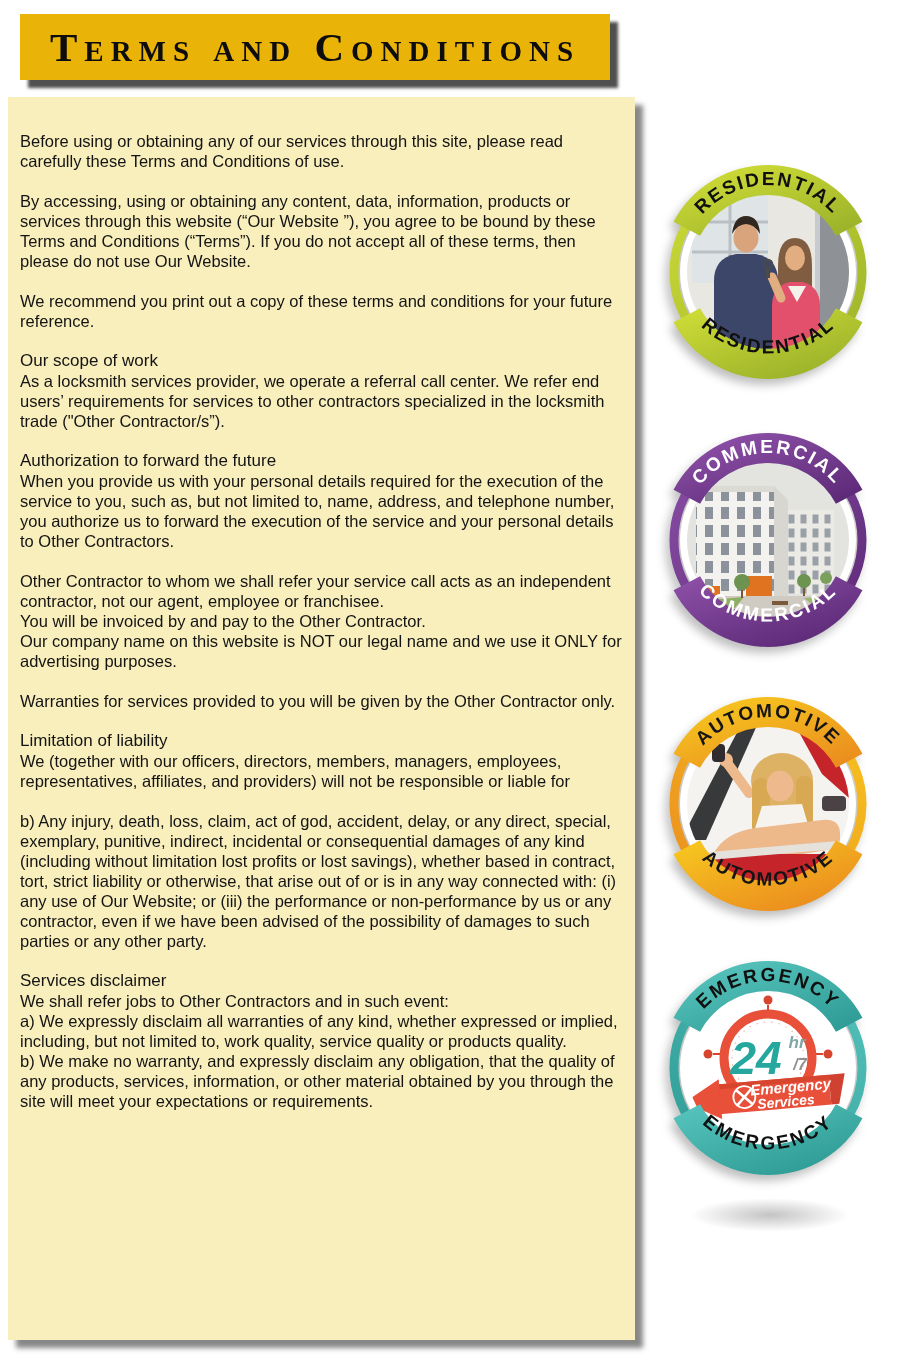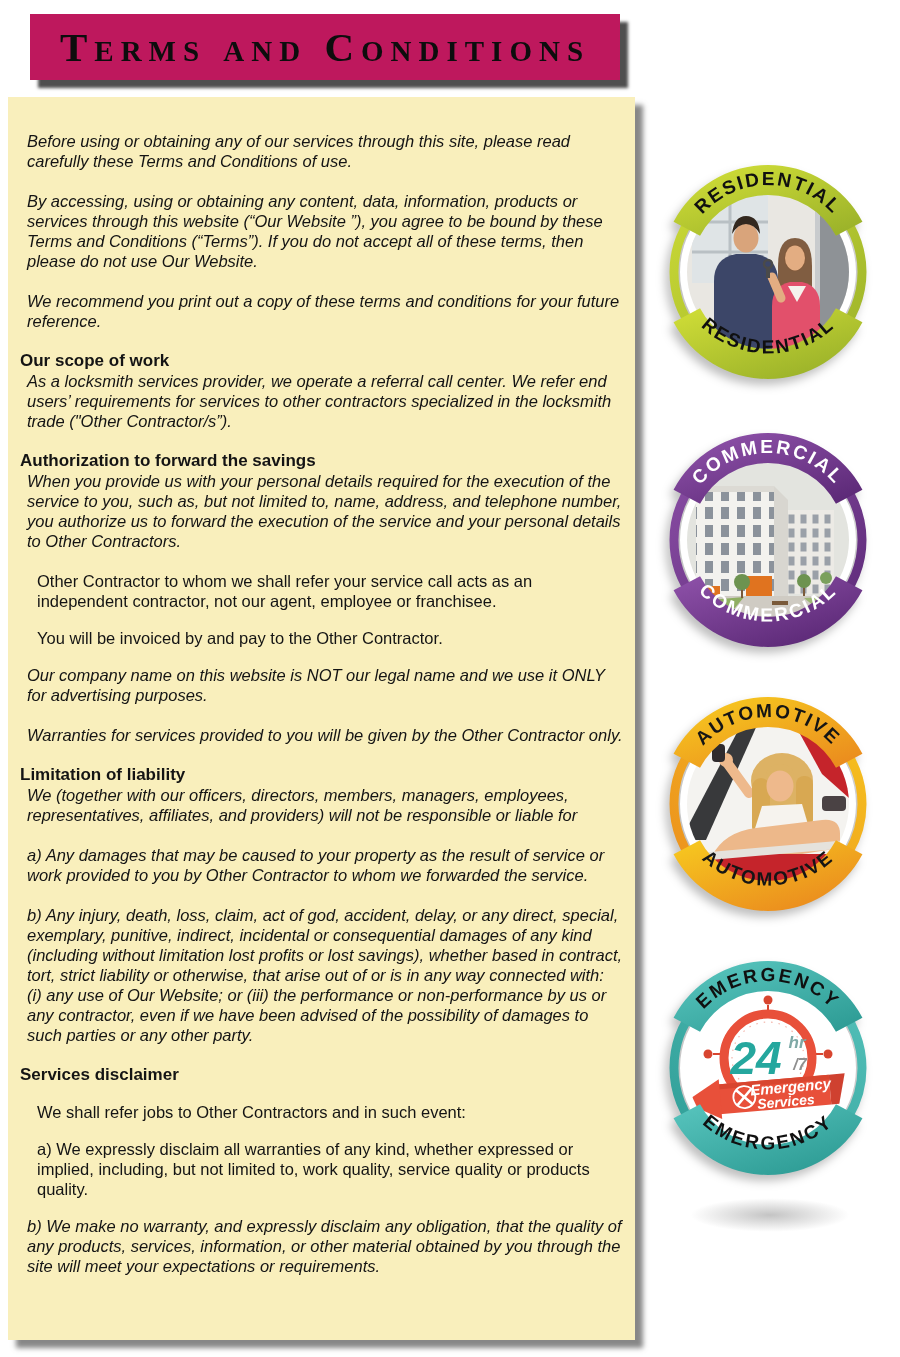--- a/index.html
+++ b/index.html
@@ -1,29 +1,29 @@
 <!DOCTYPE html>
 <html><head>
 <meta charset="utf-8">
 <style>
   html,body{margin:0;padding:0;}
   body{width:900px;height:1357px;background:#ffffff;font-family:"Liberation Sans",sans-serif;}
   .page{position:relative;width:900px;height:1357px;background:#ffffff;overflow:hidden;}
 
-  .banner{position:absolute;left:30px;top:14px;width:590px;height:66px;background:#be185d;
+  .banner{position:absolute;left:20px;top:14px;width:590px;height:66px;background:#eab308;
           box-shadow:8px 8px 3px #4f4f4f;display:flex;align-items:center;justify-content:center;}
   .banner h1{margin:0;font-family:"Liberation Serif",serif;font-variant:small-caps;font-weight:700;
              font-size:41px;letter-spacing:7px;color:#0d0d0d;white-space:nowrap;}
 
   .panel{position:absolute;left:8px;top:97px;width:627px;height:1243px;background:#f9efbc;
          box-shadow:8px 8px 5px rgba(105,105,105,.8);box-sizing:border-box;
          padding:34px 12px 12px 12px;color:#141414;font-size:16.5px;line-height:20px;}
-  .p{margin:0 0 20px 7px;font-style:italic;}
-  .ln{margin:17px;}
-  .h{margin:0;font-weight:700;font-size:17px;}
+  .p{margin:0 0 20px 0;}
+  .ln{margin:0;}
+  .h{margin:0;font-weight:400;font-size:17px;}
 
   .badge{position:absolute;margin:0;width:228px;height:252px;
          filter:drop-shadow(-4px 6px 5px rgba(0,0,0,.25));}
   #b-res{left:654px;top:146px;}
   #b-com{left:654px;top:414px;}
   #b-aut{left:654px;top:678px;}
   #b-eme{left:654px;top:942px;}
   .reflection{position:absolute;left:690px;top:1198px;width:160px;height:34px;
      background:radial-gradient(ellipse at center,rgba(70,70,70,.32),rgba(70,70,70,0) 70%);}
 
@@ -37,29 +37,28 @@
   <header class="banner">
     <h1>Terms and Conditions</h1>
   </header>
 
   <section class="panel">
     <p class="p">Before using or obtaining any of our services through this site, please read carefully these Terms and Conditions of use.</p>
     <p class="p">By accessing, using or obtaining any content, data, information, products or services through this website (“Our Website ”), you agree to be bound by these Terms and Conditions (“Terms”). If you do not accept all of these terms, then please do not use Our Website.</p>
     <p class="p">We recommend you print out a copy of these terms and conditions for your future reference.</p>
     <p class="h">Our scope of work</p>
     <p class="p">As a locksmith services provider, we operate a referral call center. We refer end users’ requirements for services to other contractors specialized in the locksmith trade ("Other Contractor/s”).</p>
-    <p class="h">Authorization to forward the savings</p>
+    <p class="h">Authorization to forward the future</p>
     <p class="p">When you provide us with your personal details required for the execution of the service to you, such as, but not limited to, name, address, and telephone number, you authorize us to forward the execution of the service and your personal details to Other Contractors.</p>
     <p class="ln">Other Contractor to whom we shall refer your service call acts as an independent contractor, not our agent, employee or franchisee.</p>
     <p class="ln">You will be invoiced by and pay to the Other Contractor.</p>
     <p class="p">Our company name on this website is NOT our legal name and we use it ONLY for advertising purposes.</p>
     <p class="p">Warranties for services provided to you will be given by the Other Contractor only.</p>
     <p class="h">Limitation of liability</p>
     <p class="p">We (together with our officers, directors, members, managers, employees, representatives, affiliates, and providers) will not be responsible or liable for</p>
-    <p class="p">a) Any damages that may be caused to your property as the result of service or work provided to you by Other Contractor to whom we forwarded the service.</p>
     <p class="p">b) Any injury, death, loss, claim, act of god, accident, delay, or any direct, special, exemplary, punitive, indirect, incidental or consequential damages of any kind (including without limitation lost profits or lost savings), whether based in contract, tort, strict liability or otherwise, that arise out of or is in any way connected with: (i) any use of Our Website; or (iii) the performance or non-performance by us or any contractor, even if we have been advised of the possibility of damages to such parties or any other party.</p>
     <p class="h">Services disclaimer</p>
     <p class="ln">We shall refer jobs to Other Contractors and in such event:</p>
     <p class="ln">a) We expressly disclaim all warranties of any kind, whether expressed or implied, including, but not limited to, work quality, service quality or products quality.</p>
     <p class="p">b) We make no warranty, and expressly disclaim any obligation, that the quality of any products, services, information, or other material obtained by you through the site will meet your expectations or requirements.</p>
   </section>
 
   <figure class="badge" id="b-res">
     <svg viewBox="0 0 228 252" width="228" height="252">
       <defs>

